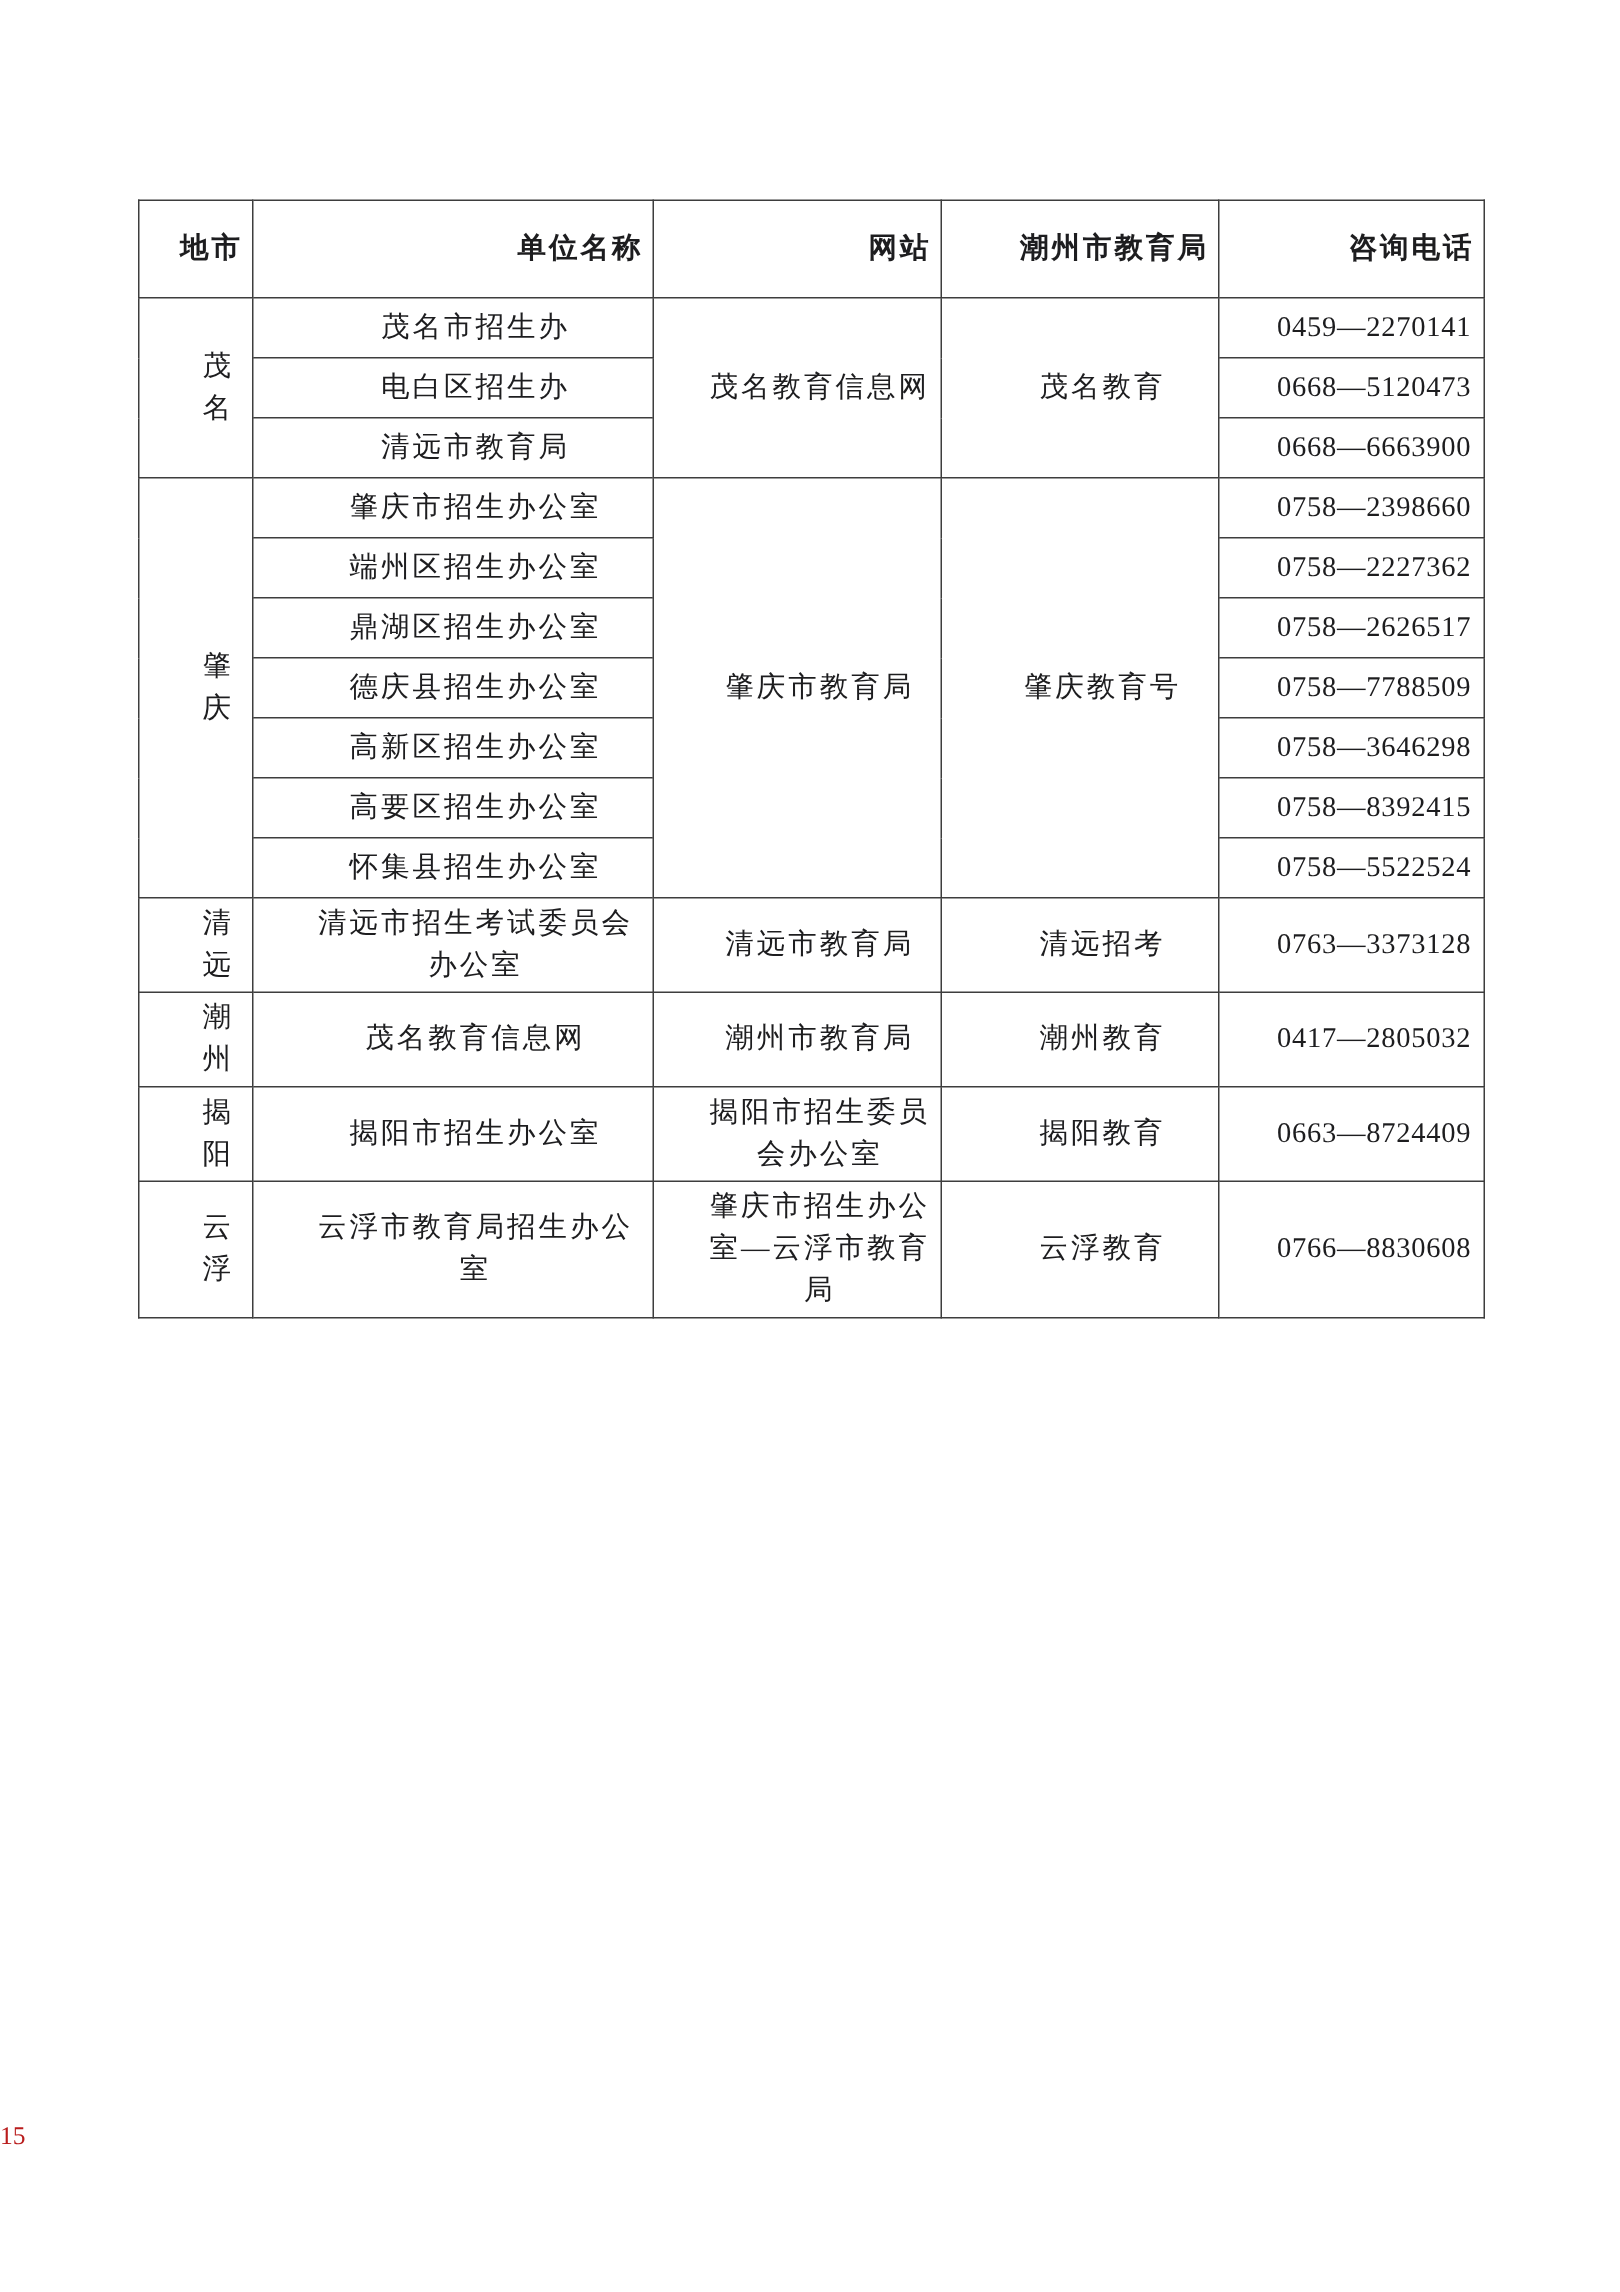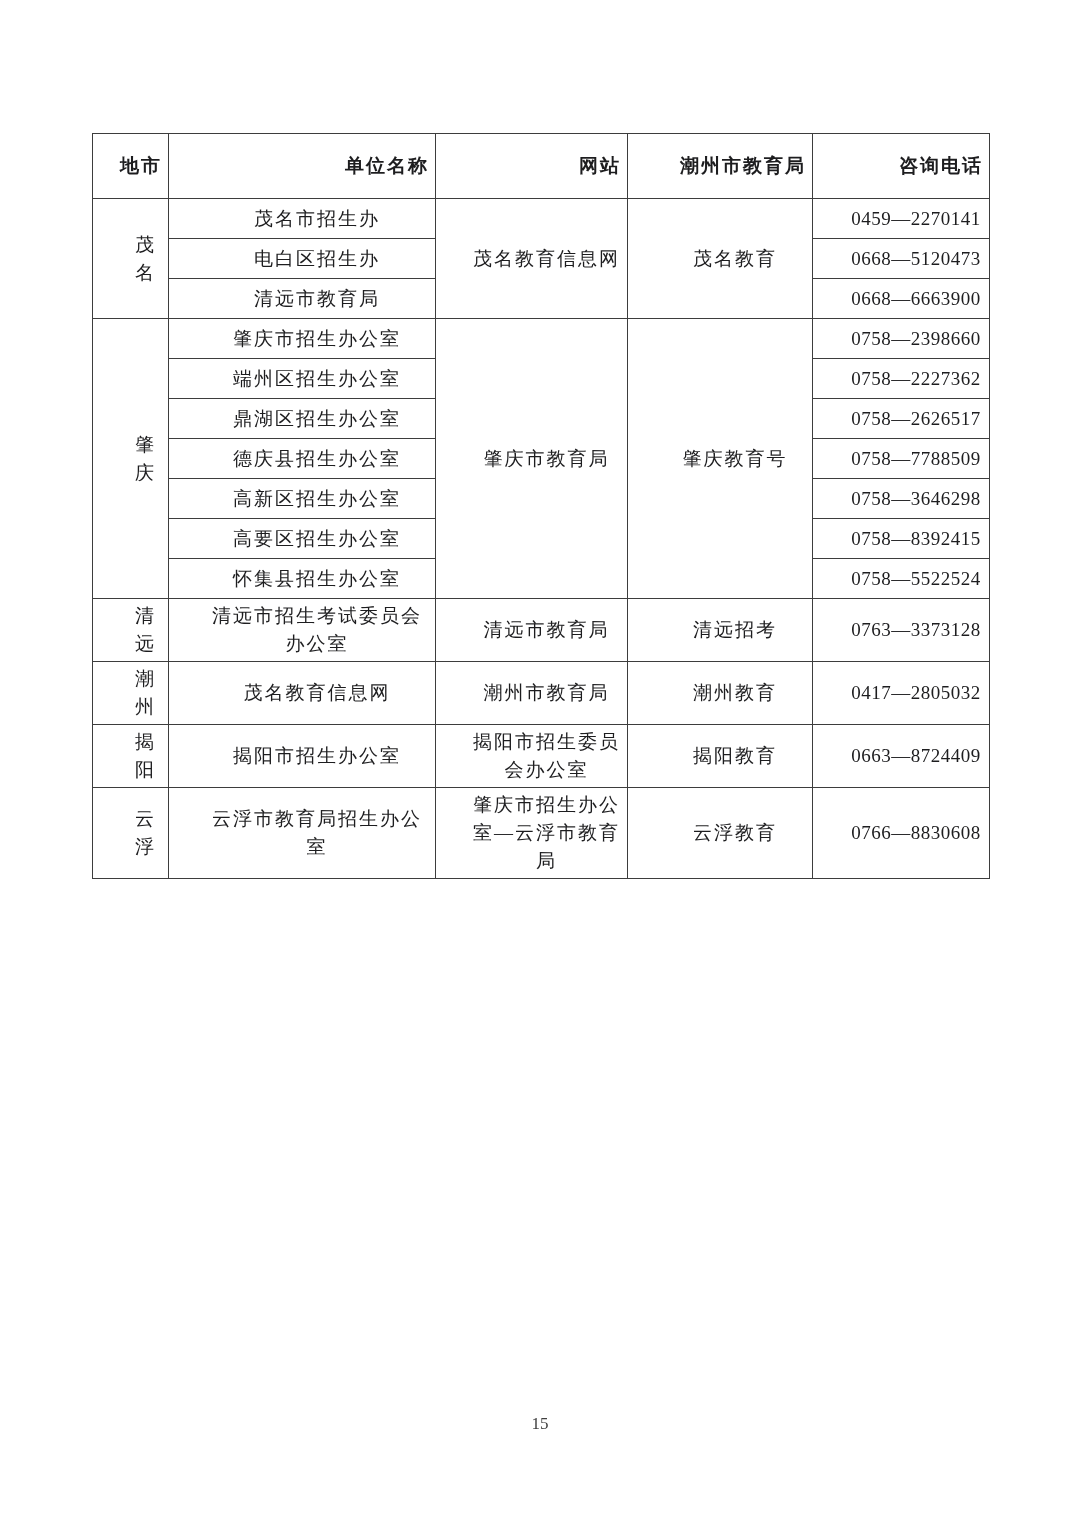--- a/index.html
+++ b/index.html
@@ -44,23 +44,23 @@
   }
   table.contact-table td { height: 33px; padding-left: 36px; }
   table.contact-table tr.single td { height: 44px; }
   td.cjk { letter-spacing: 2px; }
   td.phone { letter-spacing: 0.5px; }
   .page-number {
     position: absolute;
     top: 1414px;
     left: 0;
     width: 100%;
-    text-align: center;
+    text-align: left;
     font-size: 17px;
-    color: #404040;
+    color: #b91c1c;
   }
 </style>
 </head>
 <body>
 
 <div class="page">
 
   <table class="contact-table">
     <colgroup>
       <col style="width:76px">

